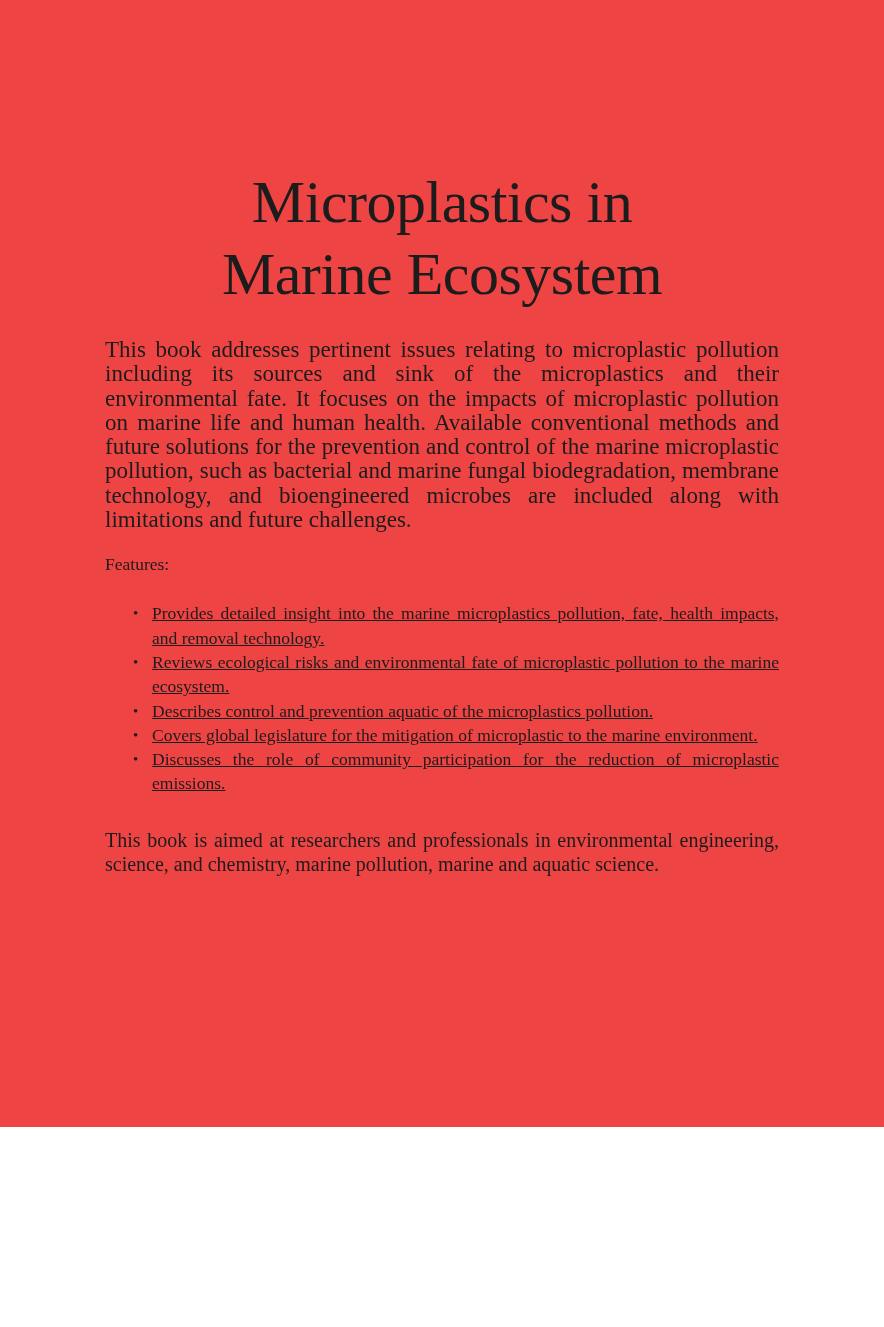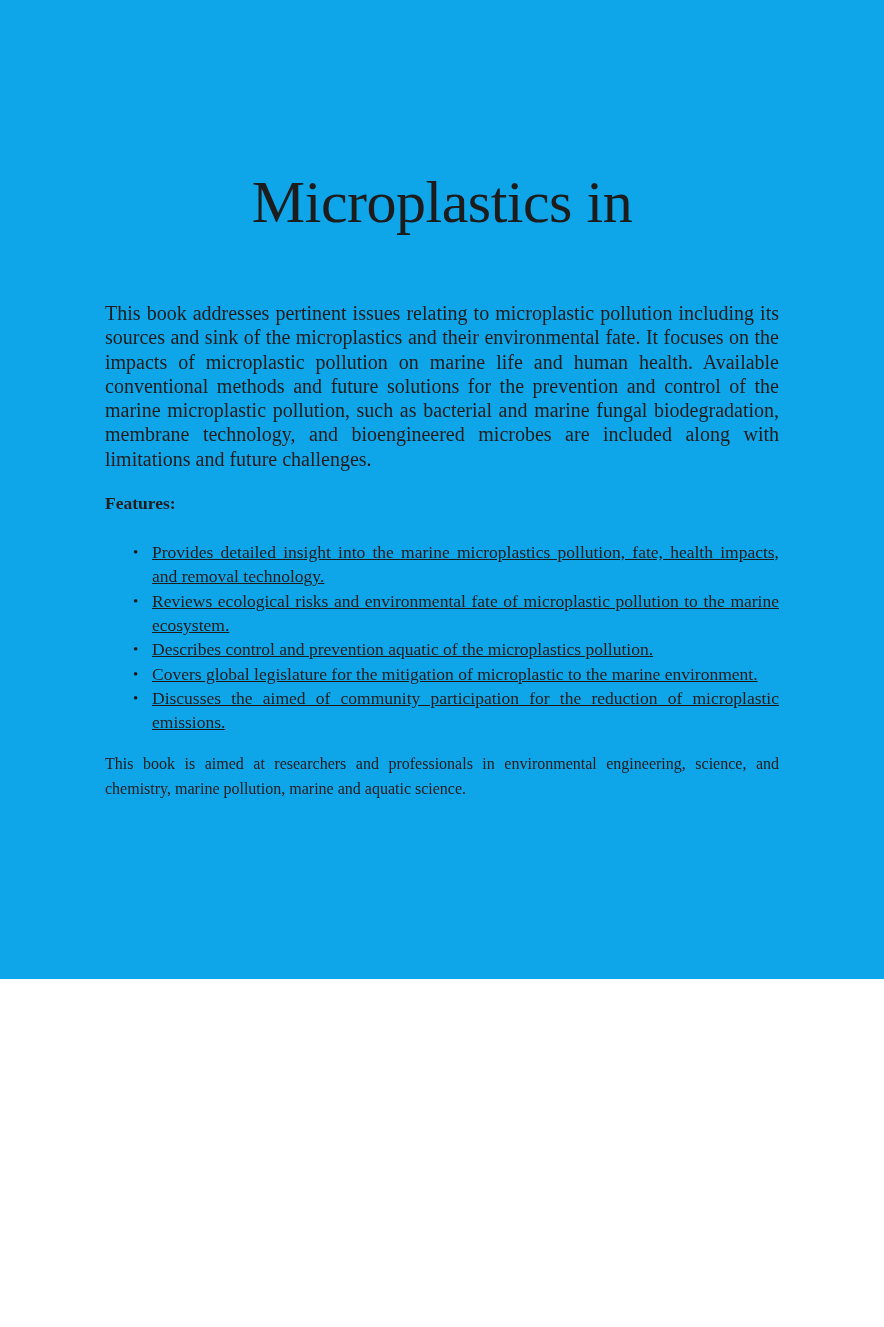--- a/index.html
+++ b/index.html
@@ -1,49 +1,49 @@
 <!DOCTYPE html>
 <html><head>
 <meta charset="utf-8">
 <style>
   * { margin: 0; padding: 0; box-sizing: border-box; }
   html, body { background: #ffffff; }
   .page {
     position: relative;
     width: 884px;
-    height: 979px;
+    height: 1127px;
     margin: 0 auto;
-    background: #0ea5e9;
+    background: #ef4444;
     color: #1c1c1c;
     font-family: "Liberation Serif", "DejaVu Serif", serif;
     overflow: hidden;
   }
   .content {
     padding: 0 105px;
   }
   .book-title {
     margin-top: 166px;
     text-align: center;
     font-size: 60px;
     line-height: 72px;
     font-weight: 400;
     letter-spacing: -0.5px;
     white-space: nowrap;
   }
   .intro-paragraph {
-    margin-top: 63px;
-    font-size: 20px;
+    margin-top: 28px;
+    font-size: 23px;
     line-height: 24.3px;
     text-align: justify;
   }
   .features-heading {
     margin-top: 20px;
     font-size: 17.5px;
     line-height: 24px;
-    font-weight: 700;
+    font-weight: 400;
   }
   .features-list {
     margin-top: 25px;
     list-style: none;
   }
   .features-list li {
     display: flex;
     padding-left: 28px;
     font-size: 17.5px;
     line-height: 24.3px;
@@ -52,34 +52,35 @@
     flex: 0 0 19px;
     width: 19px;
     font-size: 15px;
   }
   .bullet-text {
     flex: 1;
     text-align: justify;
     text-decoration: underline;
   }
   .closing-paragraph {
-    margin-top: 18px;
-    font-size: 16px;
+    margin-top: 32px;
+    font-size: 20px;
     line-height: 24.3px;
     text-align: justify;
   }
 </style>
 </head>
 <body>
 
 <div class="page">
   <div class="content">
 
     <h1 class="book-title">
       <span>Microplastics in</span><br>
+      <span>Marine Ecosystem</span>
     </h1>
 
     <p class="intro-paragraph">This book addresses pertinent issues relating to microplastic pollution including its sources and sink of the microplastics and their environmental fate. It focuses on the impacts of microplastic pollution on marine life and human health. Available conventional methods and future solutions for the prevention and control of the marine microplastic pollution, such as bacterial and marine fungal biodegradation, membrane technology, and bioengineered microbes are included along with limitations and future challenges.</p>
 
     <p class="features-heading">Features:</p>
 
     <ul class="features-list">
       <li>
         <span class="bullet-marker">•</span>
         <span class="bullet-text">Provides detailed insight into the marine microplastics pollution, fate, health impacts, and removal technology.</span>
@@ -91,20 +92,20 @@
       <li>
         <span class="bullet-marker">•</span>
         <span class="bullet-text">Describes control and prevention aquatic of the microplastics pollution.</span>
       </li>
       <li>
         <span class="bullet-marker">•</span>
         <span class="bullet-text">Covers global legislature for the mitigation of microplastic to the marine environment.</span>
       </li>
       <li>
         <span class="bullet-marker">•</span>
-        <span class="bullet-text">Discusses the aimed of community participation for the reduction of microplastic emissions.</span>
+        <span class="bullet-text">Discusses the role of community participation for the reduction of microplastic emissions.</span>
       </li>
     </ul>
 
     <p class="closing-paragraph">This book is aimed at researchers and professionals in environmental engineering, science, and chemistry, marine pollution, marine and aquatic science.</p>
 
   </div>
 </div>
 
 </body></html>

